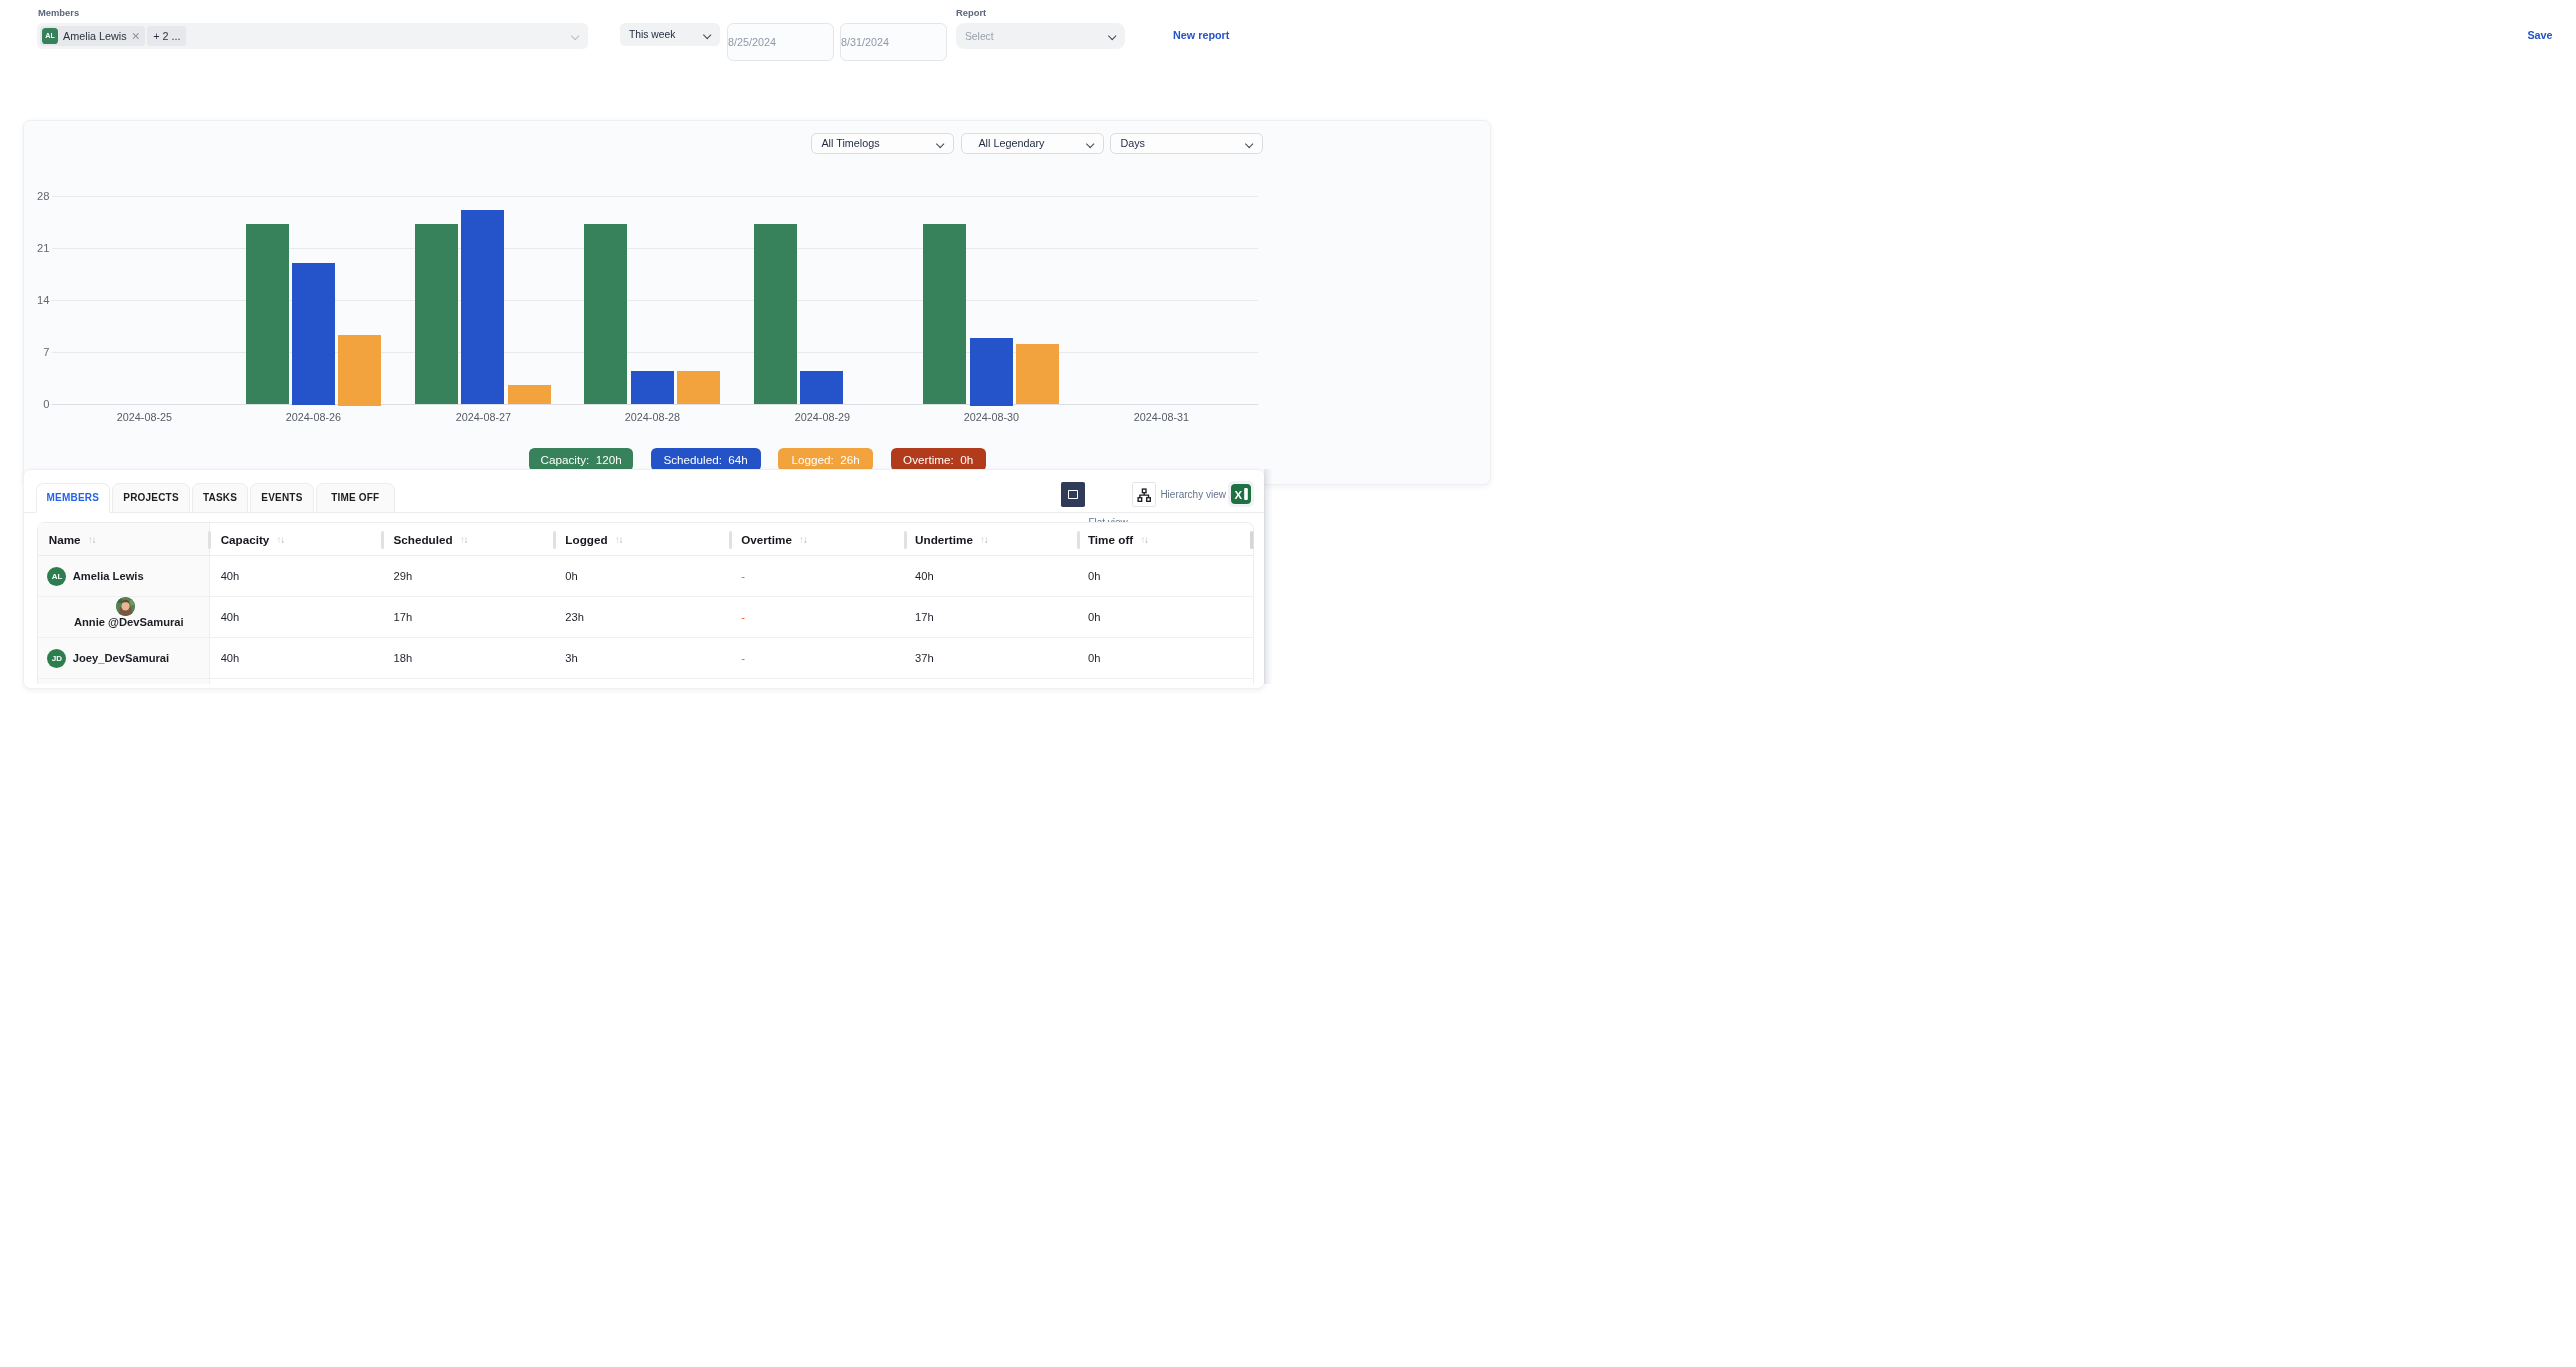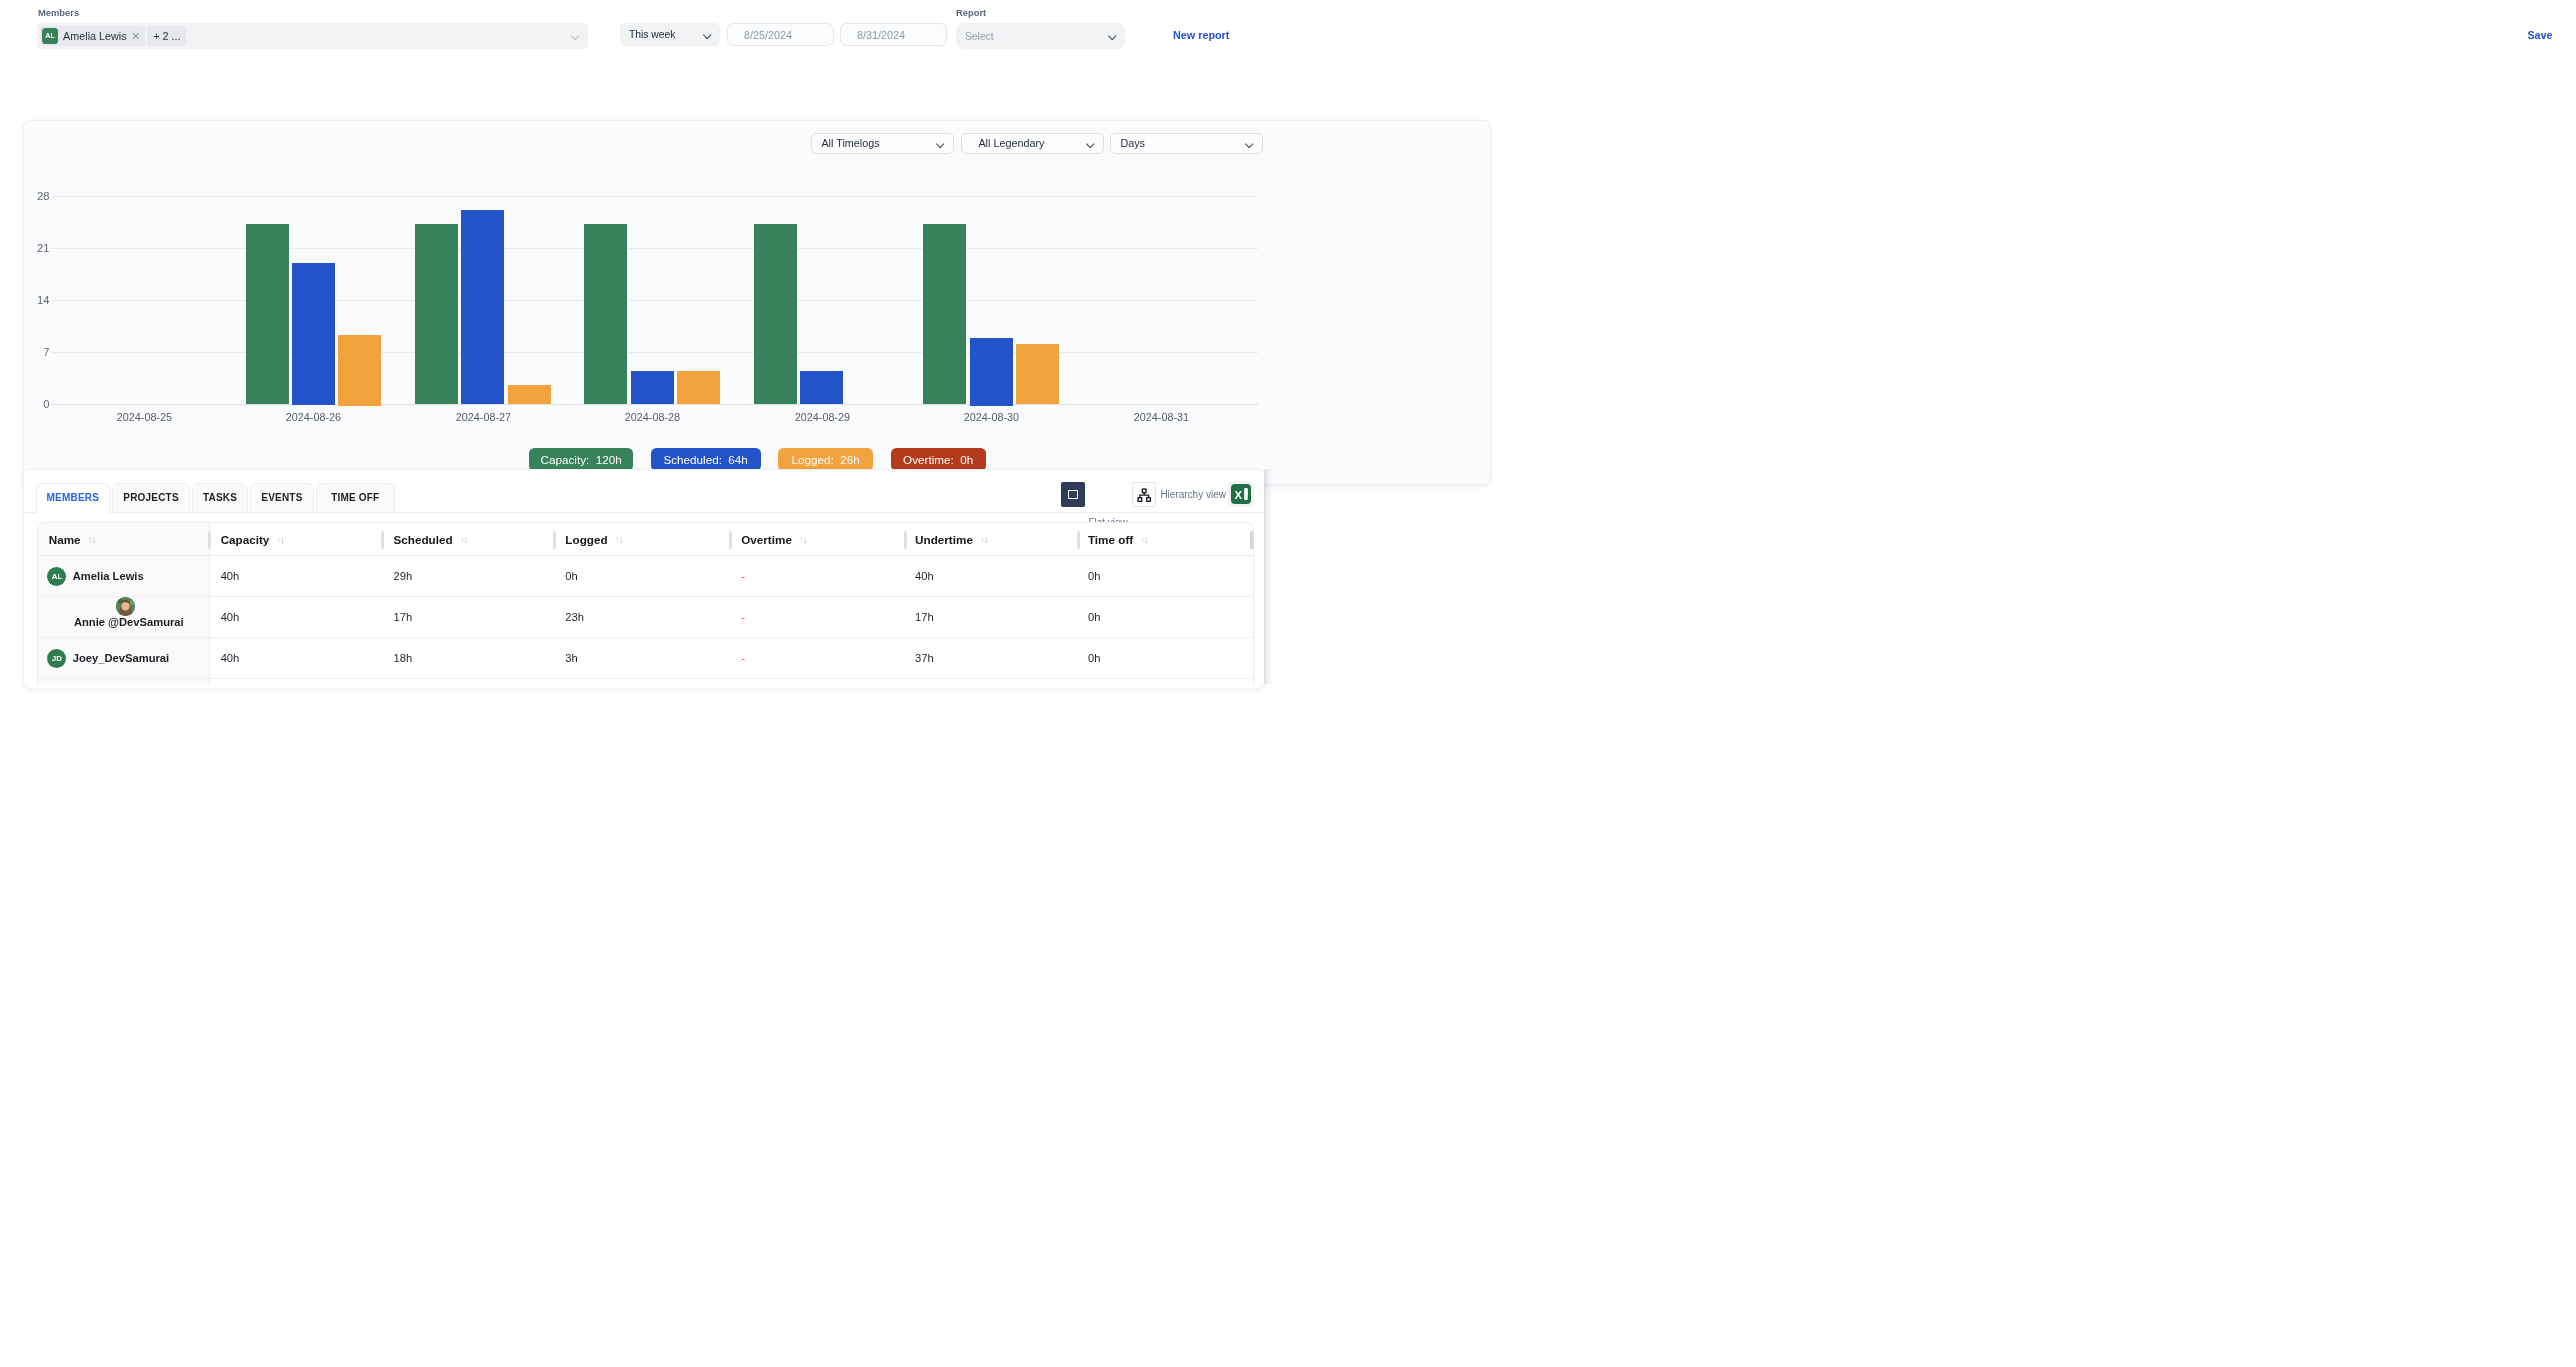--- a/index.html
+++ b/index.html
@@ -12,21 +12,21 @@
     background:#f2f3f5; border-radius:5.4px; display:flex; align-items:center; padding:0 9px 0 2.7px; }
   .chip:first-child { margin-left:0; }
   .chip { display:flex; align-items:center; background:#e7e8eb; border-radius:3.6px;
     height:20.7px; padding:0 4.5px 0 2.7px; margin-left:2.7px; font-size:10.8px; color:#2a3240; }
   .chip .av { width:15.3px; height:15.3px; border-radius:3.6px; background:#35815a; color:#fff;
     font-size:7.2px; font-weight:bold; display:flex; align-items:center; justify-content:center; margin-right:5.4px; }
   .chip .x { color:#8d95a2; margin-left:4.5px; font-size:10.8px; }
   .sel-gray { position:absolute; background:#f1f2f4; border-radius:5.4px; height:22.5px; top:23px;
     display:flex; align-items:center; font-size:10.3px; color:#232d42; padding:0 9px; }
   .date-inp { position:absolute; background:#fbfcfd; border:0.9px solid #e2e6ea; border-radius:5.4px;
-    height:23px; top:23px; display:flex; align-items:center; font-size:10.8px; color:#8e98a8; padding:0 16px; border-radius:6.3px; }
+    height:38px; top:23px; display:flex; align-items:center; font-size:10.8px; color:#8e98a8; padding:0 0; border-radius:6.3px; }
   .toplink { position:absolute; top:29px; font-size:10.8px; font-weight:bold; color:#2453c8; }
   .chev { width:7.2px; height:7.2px; display:inline-block; position:relative; }
   .chev:before { content:""; position:absolute; left:0; top:0.9px; width:5.4px; height:5.4px;
     border-right:1.6px solid #3a4454; border-bottom:1.6px solid #3a4454; transform:rotate(45deg); }
   .chev.lt:before { border-color:#b7bbc2; }
   
   .panel1 { position:absolute; left:23.4px; top:90px; width:1468px; height:365px;
     background:#fafbfd; border:0.9px solid #edeff2; border-radius:7.2px;
     box-shadow:0 1.8px 5.4px rgba(30,40,60,0.06);margin-top:30px; }
   .csel { position:absolute; top:11.7px; height:21.6px; background:#fdfdfe; border:0.9px solid #d9dde2;

